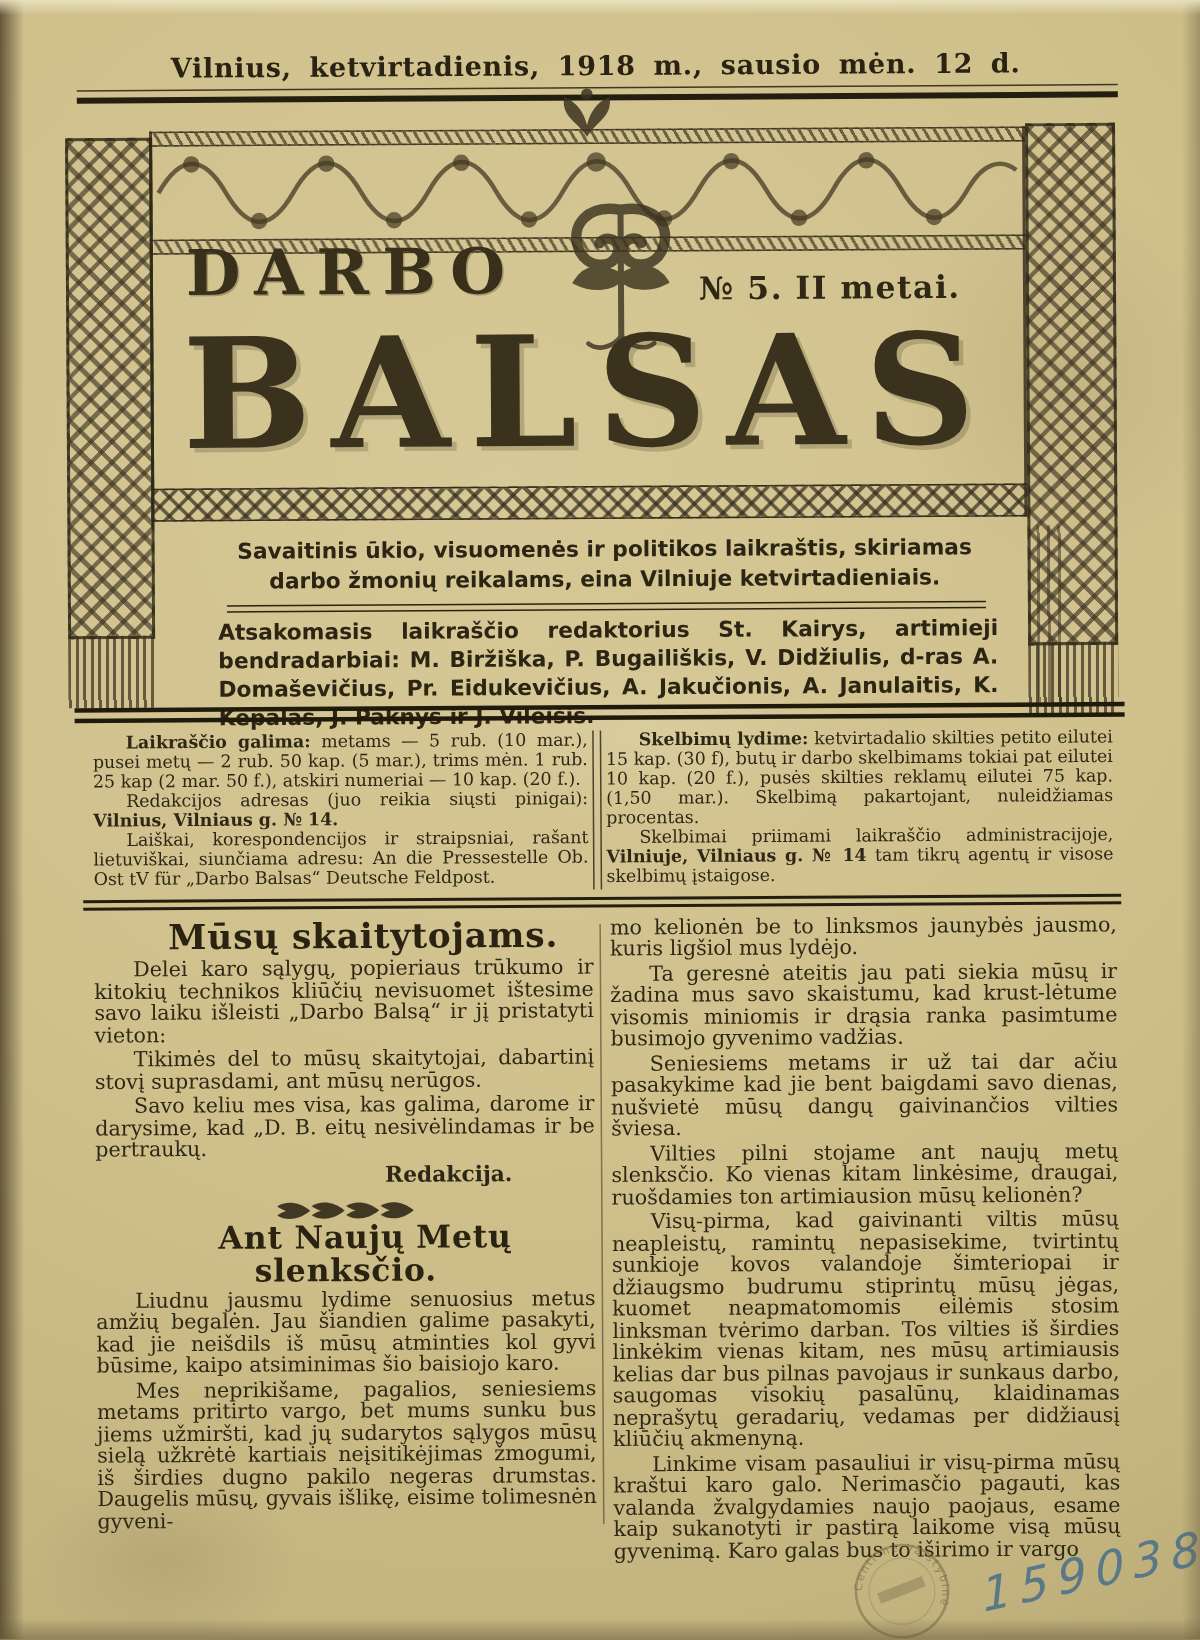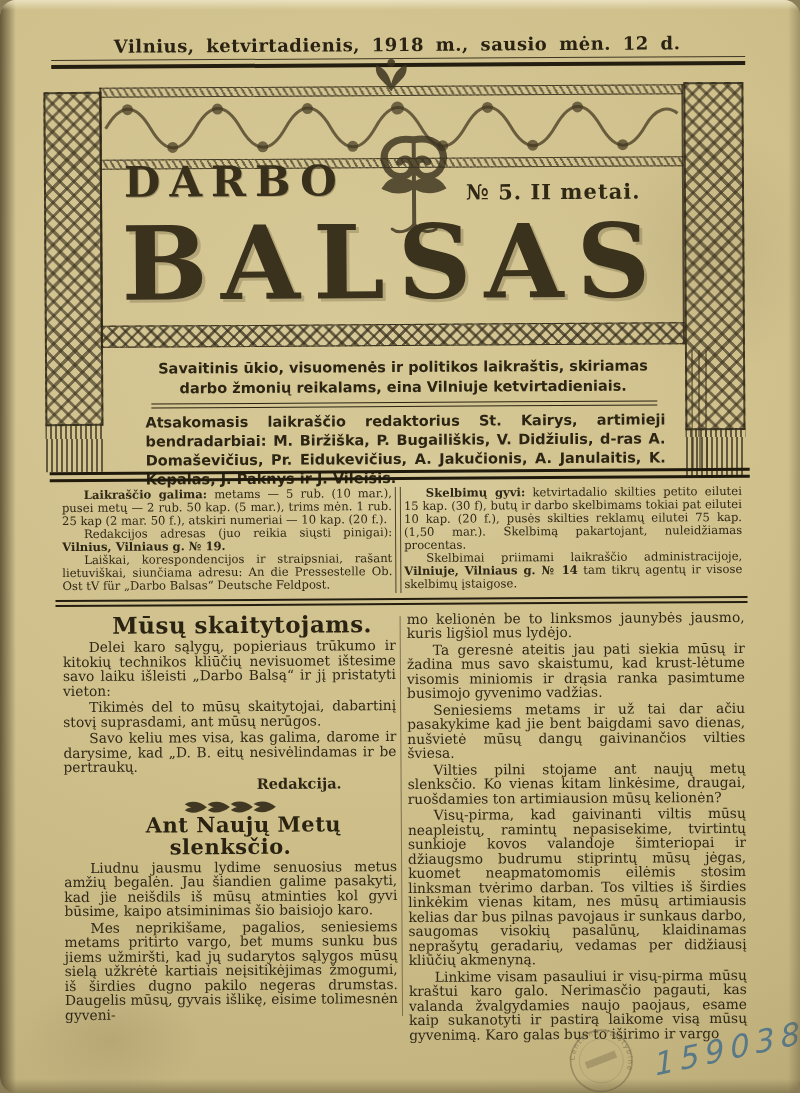--- a/index.html
+++ b/index.html
@@ -1,19 +1,19 @@
 <!DOCTYPE html>
 <html><head>
 <meta charset="utf-8">
 <style>
   html,body{margin:0;padding:0;background:#8a7d58;}
   .page{
     position:relative;width:800px;height:1093px;overflow:hidden;margin:0 auto;
     background:radial-gradient(130% 90% at 42% 30%, #d7c997 0%, #cfc08c 45%, #c3b480 78%, #b1a26f 100%);
-    font-family:"DejaVu Serif", serif;color:#2e2716;border-radius:16px;
+    font-family:"DejaVu Serif", serif;color:#2e2716;
   }
   .tilt{position:absolute;inset:0;transform:rotate(-0.35deg);transform-origin:400px 520px;}
   
   .edge-left{position:absolute;left:0;top:0;bottom:0;width:16px;z-index:9;
     background:linear-gradient(90deg, rgba(74,63,38,.8), rgba(74,63,38,0));}
   .edge-right{position:absolute;right:0;top:0;bottom:0;width:12px;z-index:9;
     background:linear-gradient(270deg, rgba(110,97,64,.45), rgba(110,97,64,0));}
   .edge-top{position:absolute;left:0;right:0;top:0;height:10px;z-index:9;
     background:linear-gradient(180deg, rgba(238,230,198,.85), rgba(238,230,198,0));}
   .edge-bottom{position:absolute;left:0;right:0;bottom:0;height:14px;z-index:9;
@@ -156,26 +156,26 @@
     <div class="abs xband"></div>
 
     <div class="abs subtitle">Savaitinis ūkio, visuomenės ir politikos laikraštis, skiriamas darbo žmonių reikalams, eina Vilniuje ketvirtadieniais.</div>
     <div class="abs rule-sub"></div>
     <div class="abs rdeco"></div>
     <div class="abs editors">Atsakomasis laikraščio redaktorius St. Kairys, artimieji bendradarbiai: M. Biržiška, P. Bugailiškis, V. Didžiulis, d-ras A. Domaševičius, Pr. Eidukevičius, A. Jakučionis, A. Janulaitis, K. Kepalas, J. Paknys ir J. Vileišis.</div>
     <div class="abs rule-heavy"></div>
 
     <div class="abs info-col info-l">
       <p><b>Laikraščio galima:</b><span> metams — 5 rub. (10 mar.), pusei metų — 2 rub. 50 kap. (5 mar.), trims mėn. 1 rub. 25 kap (2 mar. 50 f.), atskiri numeriai — 10 kap. (20 f.).</span></p>
-      <p><span>Redakcijos adresas (juo reikia siųsti pinigai): </span><b>Vilnius, Vilniaus g. № 19.</b></p>
+      <p><span>Redakcijos adresas (juo reikia siųsti pinigai): </span><b>Vilnius, Vilniaus g. № 14.</b></p>
       <p>Laiškai, korespondencijos ir straipsniai, rašant lietuviškai, siunčiama adresu: An die Pressestelle Ob. Ost tV für „Darbo Balsas“ Deutsche Feldpost.</p>
     </div>
     <div class="abs info-div"></div>
     <div class="abs info-col info-r">
-      <p><b>Skelbimų gyvi:</b><span> ketvirtadalio skilties petito eilutei 15 kap. (30 f), butų ir darbo skelbimams tokiai pat eilutei 10 kap. (20 f.), pusės skilties reklamų eilutei 75 kap. (1,50 mar.). Skelbimą pakartojant, nuleidžiamas procentas.</span></p>
+      <p><b>Skelbimų lydime:</b><span> ketvirtadalio skilties petito eilutei 15 kap. (30 f), butų ir darbo skelbimams tokiai pat eilutei 10 kap. (20 f.), pusės skilties reklamų eilutei 75 kap. (1,50 mar.). Skelbimą pakartojant, nuleidžiamas procentas.</span></p>
       <p><span>Skelbimai priimami laikraščio administracijoje, </span><b>Vilniuje, Vilniaus g. № 14</b><span> tam tikrų agentų ir visose skelbimų įstaigose.</span></p>
     </div>
     <div class="abs rule-info"></div>
 
     <div class="abs col-div"></div>
 
     <div class="abs art art-l">
       <p class="h1">Mūsų skaitytojams.</p>
       <p>Delei karo sąlygų, popieriaus trūkumo ir kitokių technikos kliūčių nevisuomet ištesime savo laiku išleisti „Darbo Balsą“ ir jį pristatyti vieton:</p>
       <p>Tikimės del to mūsų skaitytojai, dabartinį stovį suprasdami, ant mūsų nerūgos.</p>

